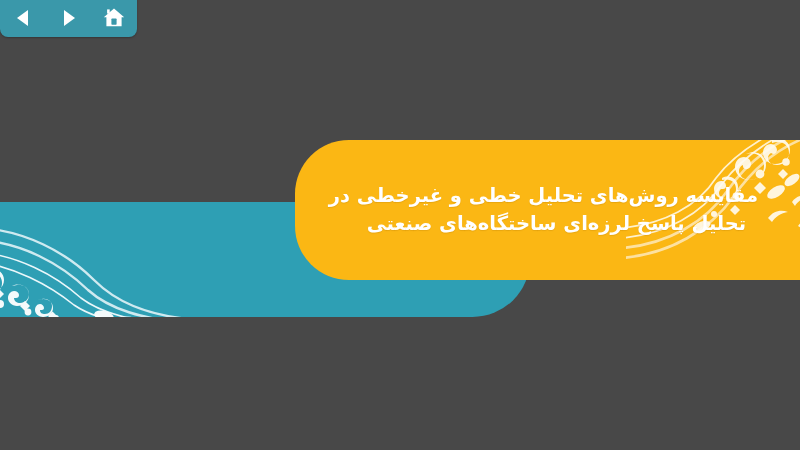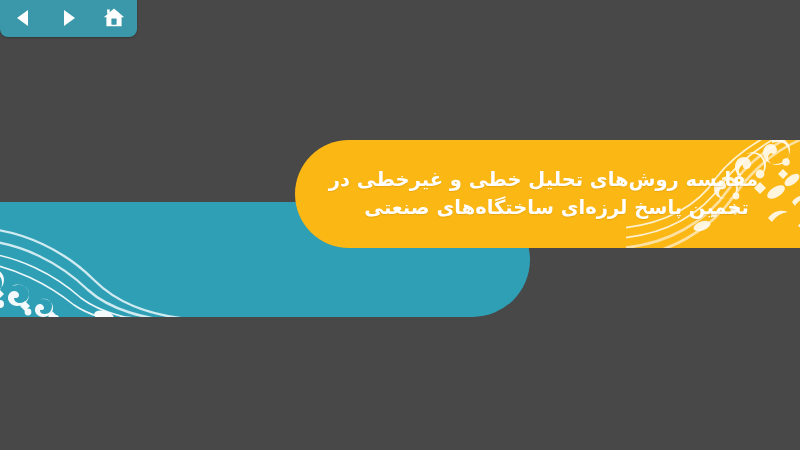--- a/index.html
+++ b/index.html
@@ -54,21 +54,21 @@
     padding: 0;
   }
   .nav-btn svg { display: block; }
 
   
   #title-banner {
     position: absolute;
     left: 295px;
     top: 140px;
     width: 505px;
-    height: 108px;
+    height: 140px;
     background: #fbb714;
     border-radius: 54px 0 0 54px;
     overflow: hidden;
     z-index: 20;
   }
   #title-text-block {
     position: absolute;
     right: 42px;
     left: 60px;
     top: 50%;
@@ -183,21 +183,21 @@
           <ellipse cx="166" cy="54" rx="8.6" ry="4.4" transform="rotate(-36 166 54)"></ellipse>
           <ellipse cx="76" cy="100" rx="9" ry="4.4" transform="rotate(-20 76 100)"></ellipse>
           <path d="M166 76 c4 -6 11 -8 17 -5 c-6 1 -11 4 -14 9 z"></path>
           <path d="M142 92 c5 -7 13 -9 20 -6 c-7 1 -13 5 -16 10 z"></path>
           <path d="M172 100 c3 -5 9 -7 14 -5 c-5 1 -9 3 -11 7 z"></path>
         </g>
       </svg>
 
       <div id="title-text-block">
         <div class="title-line">مقایسه روش‌های تحلیل خطی و غیرخطی در</div>
-        <div class="title-line">تخمین پاسخ لرزه‌ای ساختگاه‌های صنعتی</div>
+        <div class="title-line">تحلیل پاسخ لرزه‌ای ساختگاه‌های صنعتی</div>
       </div>
     </div>
 
   </div>
 
   <div id="nav-toolbar">
     <button class="nav-btn">
       <svg width="22" height="22" viewBox="0 0 22 22">
         <path d="M16 3 L16 19 L5 11 Z" fill="#ffffff"></path>
       </svg>

